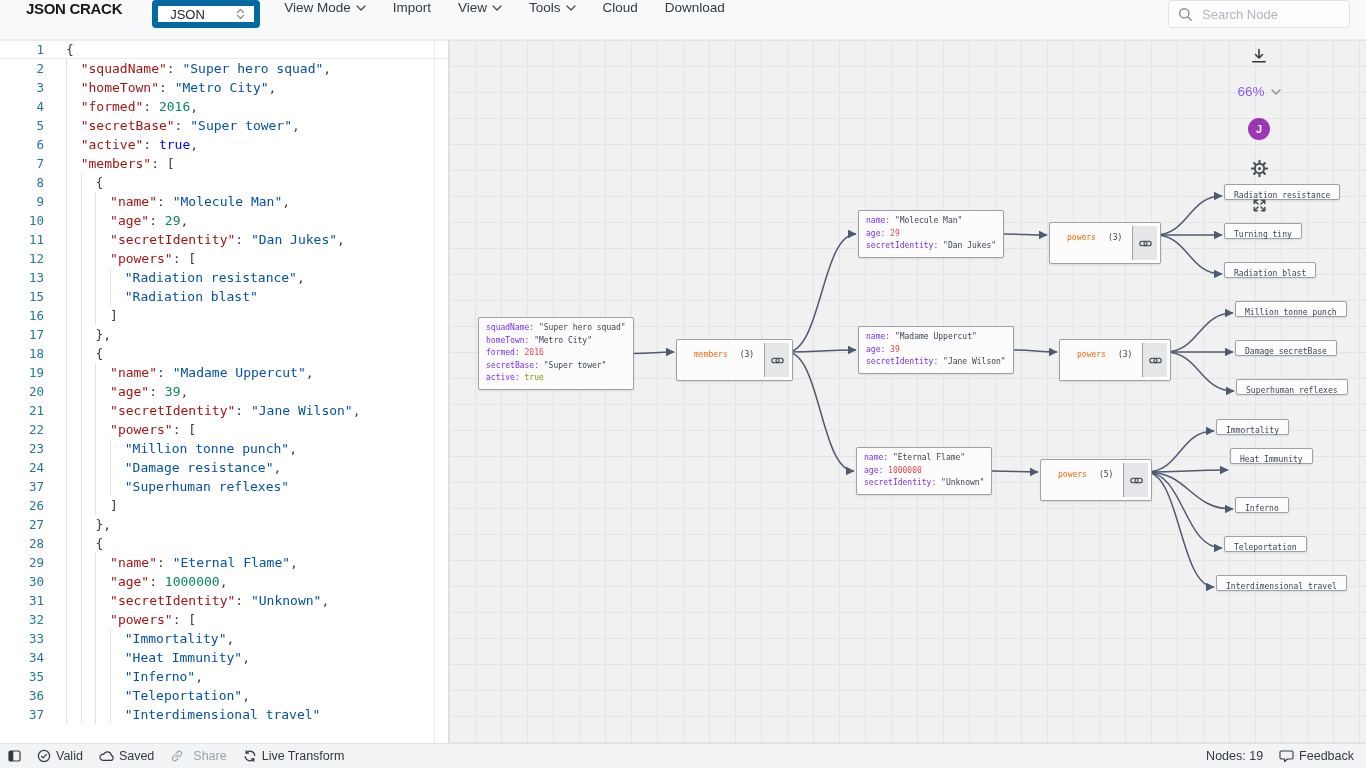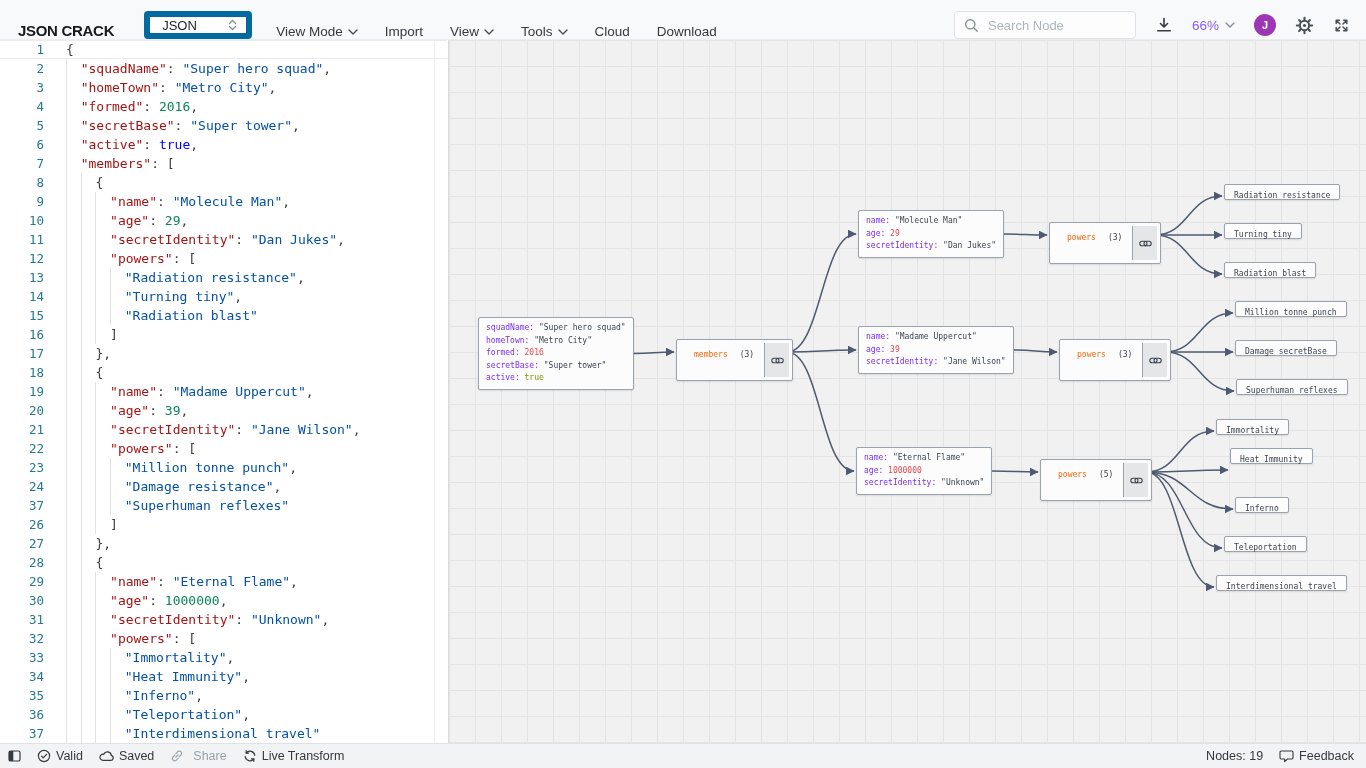--- a/index.html
+++ b/index.html
@@ -1,25 +1,25 @@
 <!DOCTYPE html>
 <html><head>
 <meta charset="utf-8">
 <style>
   html,body{margin:0;padding:0;}
   body{width:1366px;height:768px;overflow:hidden;background:#fff;font-family:"Liberation Sans",sans-serif;position:relative;}
   svg{display:block;}
 
   
-  .toolbar{position:absolute;top:0;left:0;width:1366px;height:40px;background:#f8f9fa;border-bottom:1px solid #ebedef;display:flex;align-items:flex-end;box-sizing:border-box;z-index:10;}
+  .toolbar{position:absolute;top:0;left:0;width:1366px;height:40px;background:#f8f9fa;border-bottom:1px solid #ebedef;display:flex;align-items:flex-start;box-sizing:border-box;z-index:10;padding-left:8px;}
   .logo{font-size:15px;font-weight:800;letter-spacing:-0.3px;color:#17181a;margin-left:18px;white-space:nowrap;}
   .fmt-select{width:108px;height:28px;background:#fff;border:6px solid #0369a1;border-radius:4px;margin-left:30px;display:flex;align-items:center;justify-content:space-between;padding:0 9px 0 12px;font-size:13px;color:#212529;box-sizing:border-box;cursor:pointer;}
   .menu{display:flex;align-items:center;margin-left:24px;gap:27px;font-size:13.5px;color:#343a40;}
   .menu-item{display:flex;align-items:center;gap:5px;cursor:pointer;white-space:nowrap;}
-  .tb-right{margin-left:auto;display:flex;align-items:center;margin-right:16px;gap:19px;}
+  .tb-right{margin-left:auto;display:flex;align-items:center;margin-right:16px;gap:19px;flex-direction:column;}
   .search-box{width:182px;height:28px;background:#fdfdfe;border:1px solid #dee2e6;border-radius:4px;display:flex;align-items:center;padding:0 9px;gap:7px;box-sizing:border-box;}
   .search-box input{border:none;outline:none;background:transparent;font-size:13px;color:#495057;width:100%;font-family:"Liberation Sans",sans-serif;}
   .search-box input::placeholder{color:#adb5bd;}
   .zoom-ctl{display:flex;gap:6px;align-items:center;font-size:13.5px;color:#8b5cf6;cursor:pointer;}
   .avatar{width:22px;height:22px;border-radius:50%;background:#9c36b5;color:#fff;font-size:11px;font-weight:700;display:flex;align-items:center;justify-content:center;cursor:pointer;}
   .icon-btn{display:flex;align-items:center;justify-content:center;cursor:pointer;}
 
   
   .editor{position:absolute;top:40px;left:0;width:447px;height:703px;background:#fff;overflow:hidden;font-family:"DejaVu Sans Mono",monospace;font-size:13px;line-height:19px;}
   .eline{display:flex;height:19px;white-space:pre;}
@@ -163,21 +163,20 @@
       <div class="eline"><span class="lnum">4</span><span class="lcode"><span class="ind"></span><span class="tk">"formed"</span><span class="tp">: </span><span class="tn">2016</span><span class="tp">,</span></span></div>
       <div class="eline"><span class="lnum">5</span><span class="lcode"><span class="ind"></span><span class="tk">"secretBase"</span><span class="tp">: </span><span class="ts">"Super tower"</span><span class="tp">,</span></span></div>
       <div class="eline"><span class="lnum">6</span><span class="lcode"><span class="ind"></span><span class="tk">"active"</span><span class="tp">: </span><span class="tb">true</span><span class="tp">,</span></span></div>
       <div class="eline"><span class="lnum">7</span><span class="lcode"><span class="ind"></span><span class="tk">"members"</span><span class="tp">: </span><span class="tp">[</span></span></div>
       <div class="eline"><span class="lnum">8</span><span class="lcode"><span class="ind"></span><span class="ind"></span><span class="tp">{</span></span></div>
       <div class="eline"><span class="lnum">9</span><span class="lcode"><span class="ind"></span><span class="ind"></span><span class="ind"></span><span class="tk">"name"</span><span class="tp">: </span><span class="ts">"Molecule Man"</span><span class="tp">,</span></span></div>
       <div class="eline"><span class="lnum">10</span><span class="lcode"><span class="ind"></span><span class="ind"></span><span class="ind"></span><span class="tk">"age"</span><span class="tp">: </span><span class="tn">29</span><span class="tp">,</span></span></div>
       <div class="eline"><span class="lnum">11</span><span class="lcode"><span class="ind"></span><span class="ind"></span><span class="ind"></span><span class="tk">"secretIdentity"</span><span class="tp">: </span><span class="ts">"Dan Jukes"</span><span class="tp">,</span></span></div>
       <div class="eline"><span class="lnum">12</span><span class="lcode"><span class="ind"></span><span class="ind"></span><span class="ind"></span><span class="tk">"powers"</span><span class="tp">: </span><span class="tp">[</span></span></div>
       <div class="eline"><span class="lnum">13</span><span class="lcode"><span class="ind"></span><span class="ind"></span><span class="ind"></span><span class="ind"></span><span class="ts">"Radiation resistance"</span><span class="tp">,</span></span></div>
-      <div class="eline"><span class="lnum">14</span><span class="lcode"><span class="ind"></span><span class="ind"></span><span class="ind"></span><span class="ind"></span><span class="ts">"Turning tiny"</span><span class="tp">,</span></span></div>
       <div class="eline"><span class="lnum">15</span><span class="lcode"><span class="ind"></span><span class="ind"></span><span class="ind"></span><span class="ind"></span><span class="ts">"Radiation blast"</span></span></div>
       <div class="eline"><span class="lnum">16</span><span class="lcode"><span class="ind"></span><span class="ind"></span><span class="ind"></span><span class="tp">]</span></span></div>
       <div class="eline"><span class="lnum">17</span><span class="lcode"><span class="ind"></span><span class="ind"></span><span class="tp">},</span></span></div>
       <div class="eline"><span class="lnum">18</span><span class="lcode"><span class="ind"></span><span class="ind"></span><span class="tp">{</span></span></div>
       <div class="eline"><span class="lnum">19</span><span class="lcode"><span class="ind"></span><span class="ind"></span><span class="ind"></span><span class="tk">"name"</span><span class="tp">: </span><span class="ts">"Madame Uppercut"</span><span class="tp">,</span></span></div>
       <div class="eline"><span class="lnum">20</span><span class="lcode"><span class="ind"></span><span class="ind"></span><span class="ind"></span><span class="tk">"age"</span><span class="tp">: </span><span class="tn">39</span><span class="tp">,</span></span></div>
       <div class="eline"><span class="lnum">21</span><span class="lcode"><span class="ind"></span><span class="ind"></span><span class="ind"></span><span class="tk">"secretIdentity"</span><span class="tp">: </span><span class="ts">"Jane Wilson"</span><span class="tp">,</span></span></div>
       <div class="eline"><span class="lnum">22</span><span class="lcode"><span class="ind"></span><span class="ind"></span><span class="ind"></span><span class="tk">"powers"</span><span class="tp">: </span><span class="tp">[</span></span></div>
       <div class="eline"><span class="lnum">23</span><span class="lcode"><span class="ind"></span><span class="ind"></span><span class="ind"></span><span class="ind"></span><span class="ts">"Million tonne punch"</span><span class="tp">,</span></span></div>
       <div class="eline"><span class="lnum">24</span><span class="lcode"><span class="ind"></span><span class="ind"></span><span class="ind"></span><span class="ind"></span><span class="ts">"Damage resistance"</span><span class="tp">,</span></span></div>

